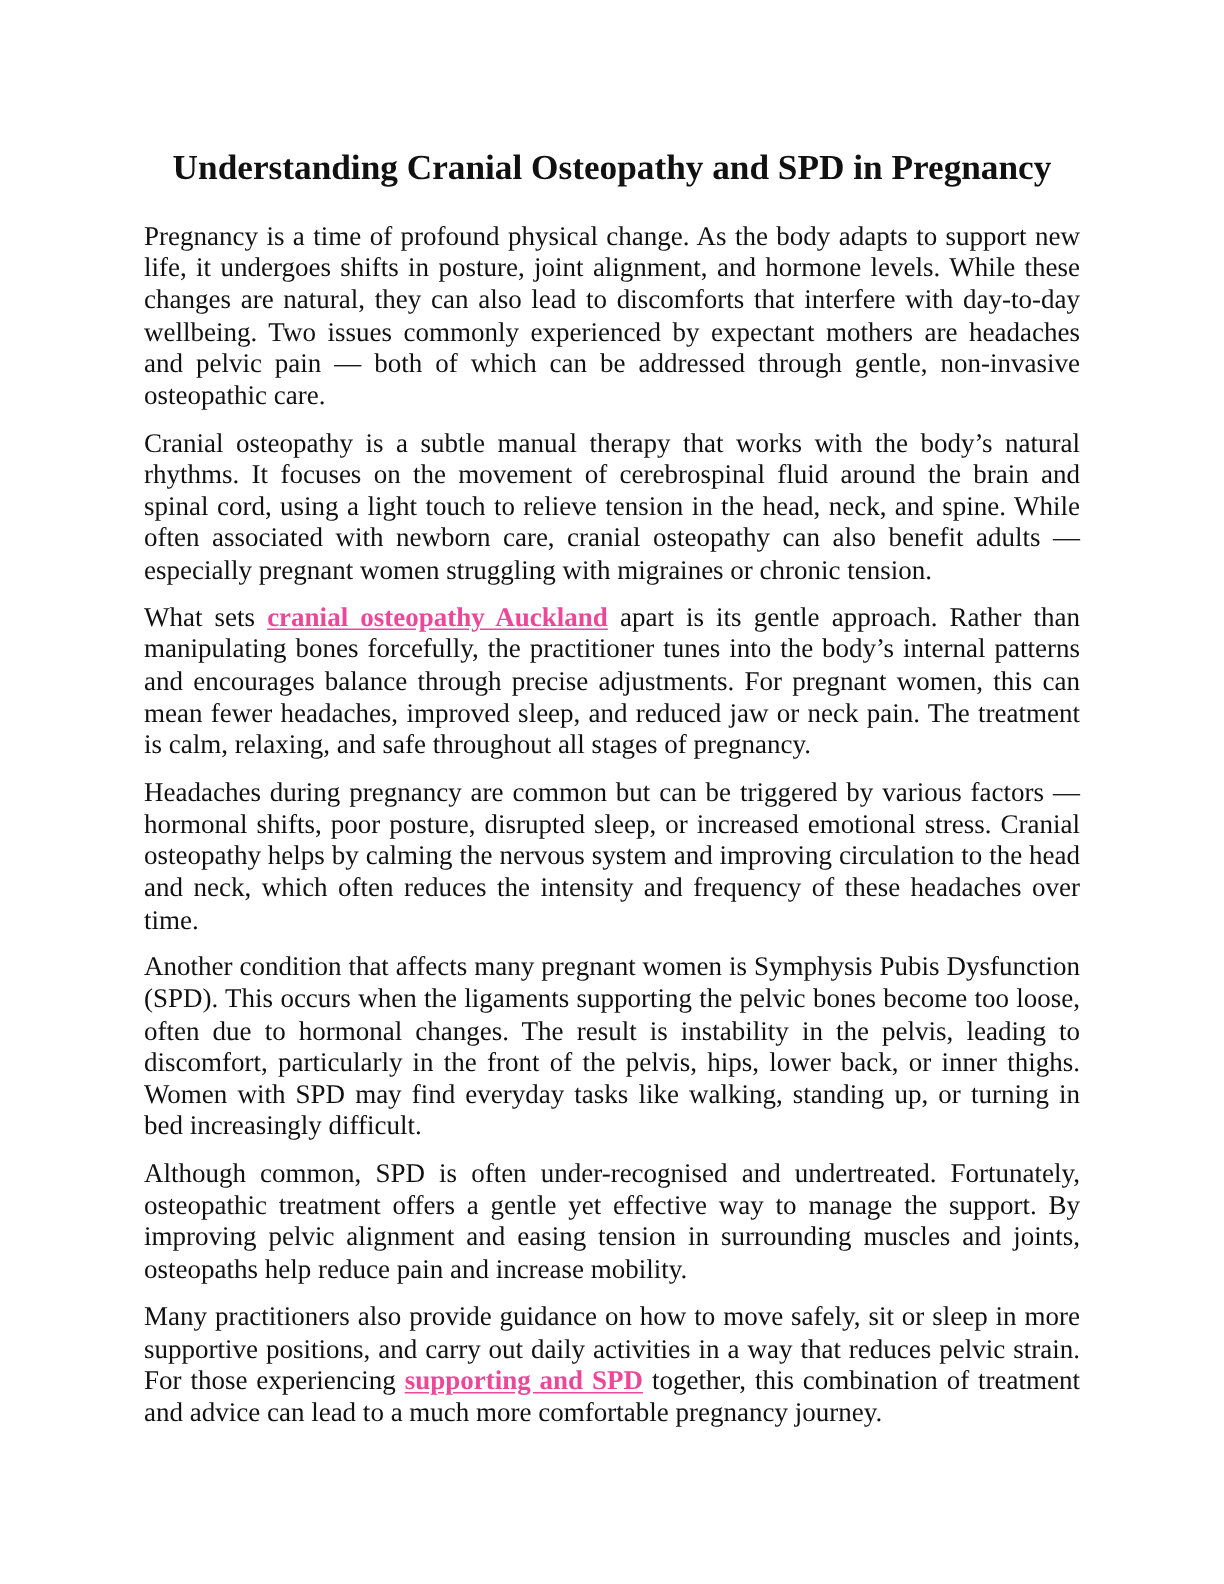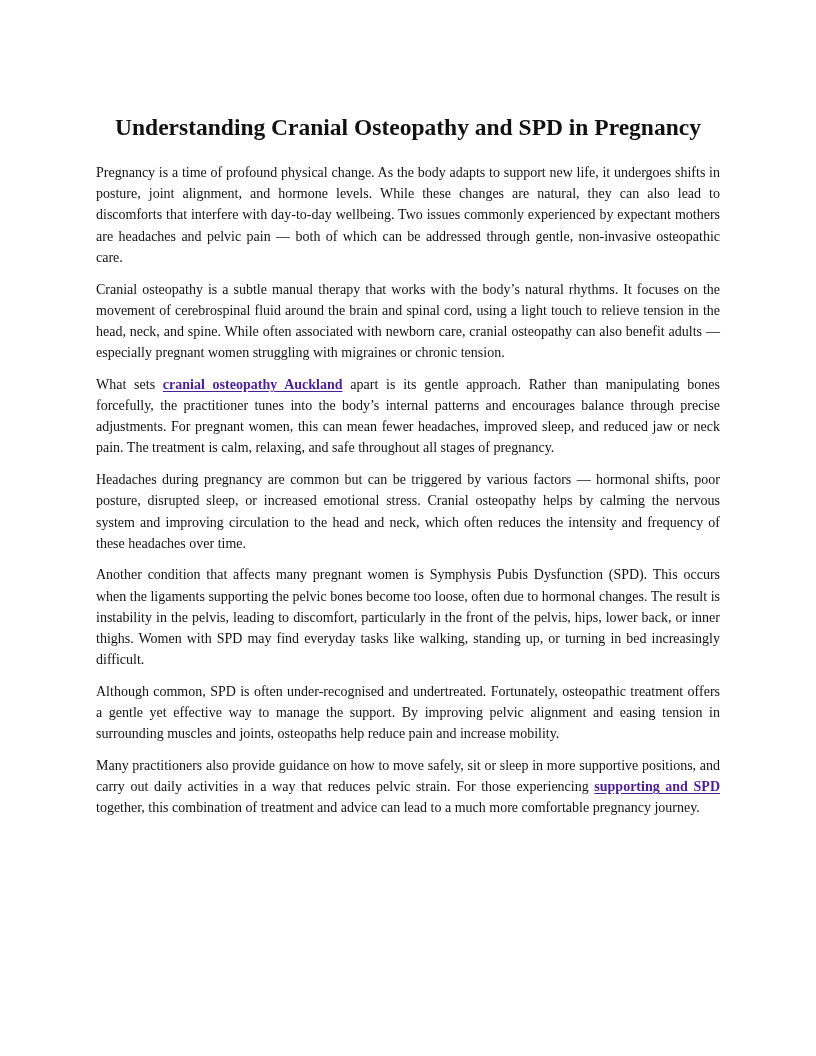--- a/index.html
+++ b/index.html
@@ -15,35 +15,35 @@
       font-family: "Liberation Serif", "DejaVu Serif", serif;
       color: #111111;
     }
     .page {
       position: absolute;
       left: 96px;
       top: 96px;
       width: 624px;
     }
     h1 {
-      margin: 16px 0 20px 0;
+      margin: 1px 0 20px 0;
       font-size: 23.5px;
       font-weight: bold;
       text-align: center;
       line-height: 30px;
       letter-spacing: 0;
     }
     p {
       margin: 0 0 10.5px 0;
-      font-size: 14px;
+      font-size: 18px;
       line-height: 21.2px;
       text-align: justify;
     }
     a.doc-link {
-      color: #4c1d95;
+      color: #ec4899;
       font-weight: bold;
       text-decoration: underline;
       text-underline-offset: 2px;
     }
   </style>
 </head>
 <body>
 
 <div class="page">
   <h1>Understanding Cranial Osteopathy and SPD in Pregnancy</h1>

